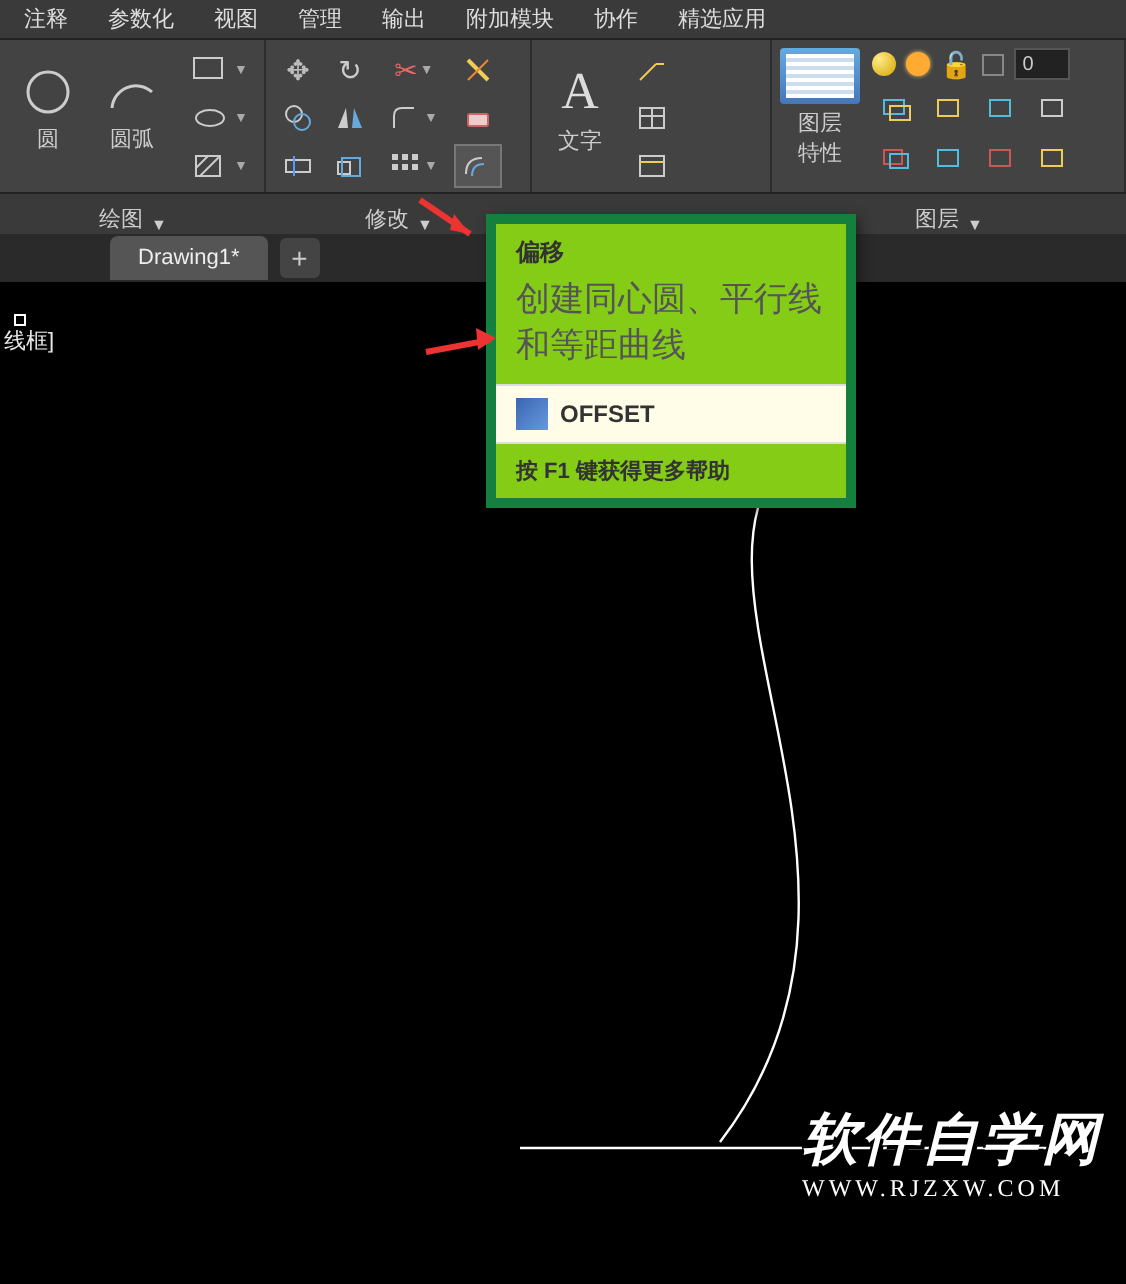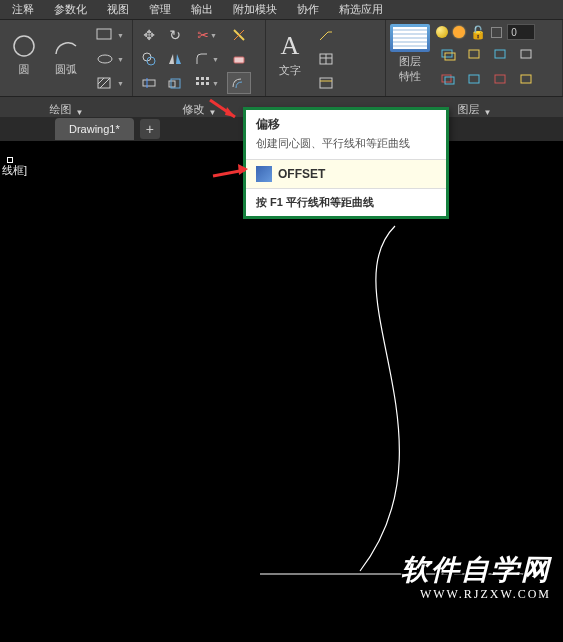--- a/index.html
+++ b/index.html
@@ -22,31 +22,31 @@
     
     .tabbar { background: #2a2a2a; height: 24px; display: flex; align-items: center; padding-left: 55px; position: relative; }
     .tab { height: 22px; background: #555; color: #eee; font-size: 11px; padding: 3px 14px; border-radius: 4px 4px 0 0; display: flex; align-items: center; position: relative; }
     .tab-plus { width: 20px; height: 20px; background: #444; color: #ccc; margin-left: 6px; border-radius: 3px; display: flex; align-items: center; justify-content: center; font-size: 14px; cursor: pointer; }
     
     .canvas { position: absolute; top: 141px; left: 0; right: 0; bottom: 0; background: #000; }
     .canvas svg { position: absolute; top: 0; left: 0; }
     .corner-text { position: absolute; top: 163px; left: 2px; color: #e8e8e8; font-size: 11px; }
     .origin-mark { position: absolute; top: 157px; left: 7px; width: 6px; height: 6px; border: 1px solid #fff; }
     
-    .tooltip { position: absolute; top: 107px; left: 243px; width: 206px; background: #ffffff; border: 3px solid #15803d; box-shadow: 2px 2px 6px rgba(0,0,0,0.4); font-size: 12px; color: #333; z-index: 10; }
+    .tooltip { position: absolute; top: 107px; left: 243px; width: 185px; background: #84cc16; border: 5px solid #15803d; box-shadow: 2px 2px 6px rgba(0,0,0,0.4); font-size: 12px; color: #333; z-index: 10; }
     .tooltip-title { padding: 6px 10px 3px; font-weight: bold; font-size: 12px; }
-    .tooltip-desc { padding: 0 10px 8px; font-size: 11px; color: #555; }
+    .tooltip-desc { padding: 0 10px 8px; font-size: 17px; color: #555; }
     .tooltip-divider { border-top: 1px solid #ddd; }
     .tooltip-cmd { padding: 6px 10px; display: flex; align-items: center; gap: 6px; font-weight: bold; font-size: 12px; background: #fffde8; }
     .tooltip-cmd-icon { width: 16px; height: 16px; background: linear-gradient(135deg,#3a66b3,#6699dd); display: inline-block; }
     .tooltip-help { padding: 6px 10px; font-size: 11px; font-weight: bold; color: #333; }
     
     .red-arrow { position: absolute; z-index: 11; }
     
-    .watermark { position: absolute; right: 12px; bottom: 40px; color: #fff; font-family: "SimHei", sans-serif; text-align: right; }
+    .watermark { position: absolute; right: 12px; bottom: 40px; color: #fff; font-family: "SimHei", sans-serif; text-align: left; }
     .watermark .cn { font-size: 28px; font-weight: bold; font-style: italic; letter-spacing: 2px; text-shadow: 2px 2px 0 #000, -1px -1px 0 #000; }
     .watermark .en { font-size: 12px; letter-spacing: 2px; margin-top: -2px; text-shadow: 1px 1px 0 #000; font-family: Liberation Serif, serif; }
     
     .dd-arrow { font-size: 7px; color: #aaa; margin-left: 1px; }
     
     .layer-props { width: 40px; height: 40px; background: linear-gradient(#66aadd,#4477bb); border-radius: 2px; }
     .light { width: 12px; height: 12px; border-radius: 50%; background: radial-gradient(circle at 30% 30%, #ffeb88, #d4a500); display: inline-block; }
     .sun { width: 12px; height: 12px; border-radius: 50%; background: #ffaa33; box-shadow: 0 0 2px #ffcc66; display: inline-block; }
     .lock { color: #4a90d9; font-size: 13px; }
     .sq-color { width: 11px; height: 11px; border: 1px solid #888; display: inline-block; }
@@ -323,21 +323,21 @@
 
 <div class="tooltip">
   <div class="tooltip-title">偏移</div>
   <div class="tooltip-desc">创建同心圆、平行线和等距曲线</div>
   <div class="tooltip-divider"></div>
   <div class="tooltip-cmd">
     <span class="tooltip-cmd-icon"></span>
     <span>OFFSET</span>
   </div>
   <div class="tooltip-divider"></div>
-  <div class="tooltip-help">按 F1 平行线和等距曲线</div>
+  <div class="tooltip-help">按 F1 键获得更多帮助</div>
 </div>
 
 <svg class="red-arrow" style="top:95px;left:205px;" width="40" height="30">
   <line x1="5" y1="5" x2="30" y2="22" stroke="#e33" stroke-width="3"></line>
   <polygon points="30,22 22,12 20,20" fill="#e33"></polygon>
 </svg>
 <svg class="red-arrow" style="top:160px;left:210px;" width="45" height="25">
   <line x1="3" y1="16" x2="35" y2="10" stroke="#e33" stroke-width="3"></line>
   <polygon points="38,9 28,4 29,15" fill="#e33"></polygon>
 </svg>

